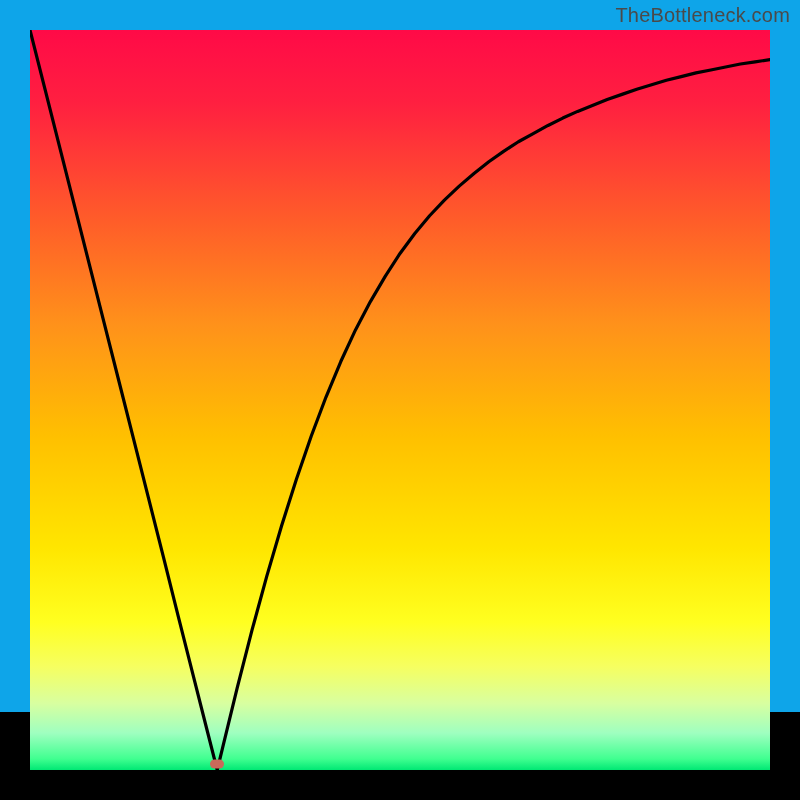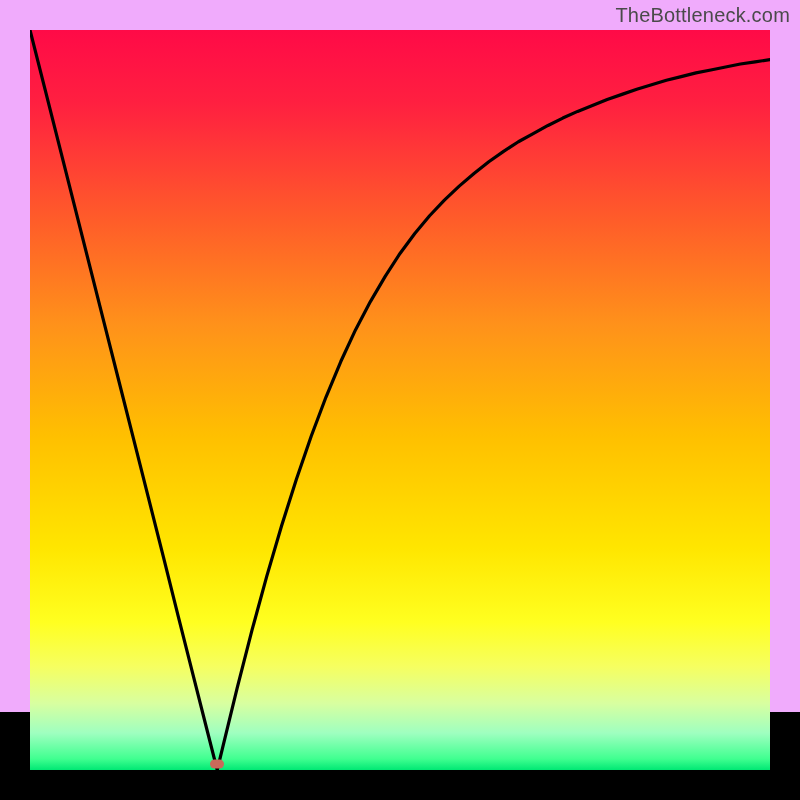--- a/index.html
+++ b/index.html
@@ -10,21 +10,21 @@
     background: #000;
     overflow: hidden;
     font-family: Arial, Helvetica, sans-serif;
   }
   .frame {
     position: absolute;
     left: 0;
     top: 0;
     width: 800px;
     height: 712px;
-    background: #f0abfc;
+    background: #0ea5e9;
   }
   .plot-area {
     position: absolute;
     left: 30px;
     top: 30px;
     width: 740px;
     height: 740px;
     overflow: hidden;
   }
   .gradient-bg {

